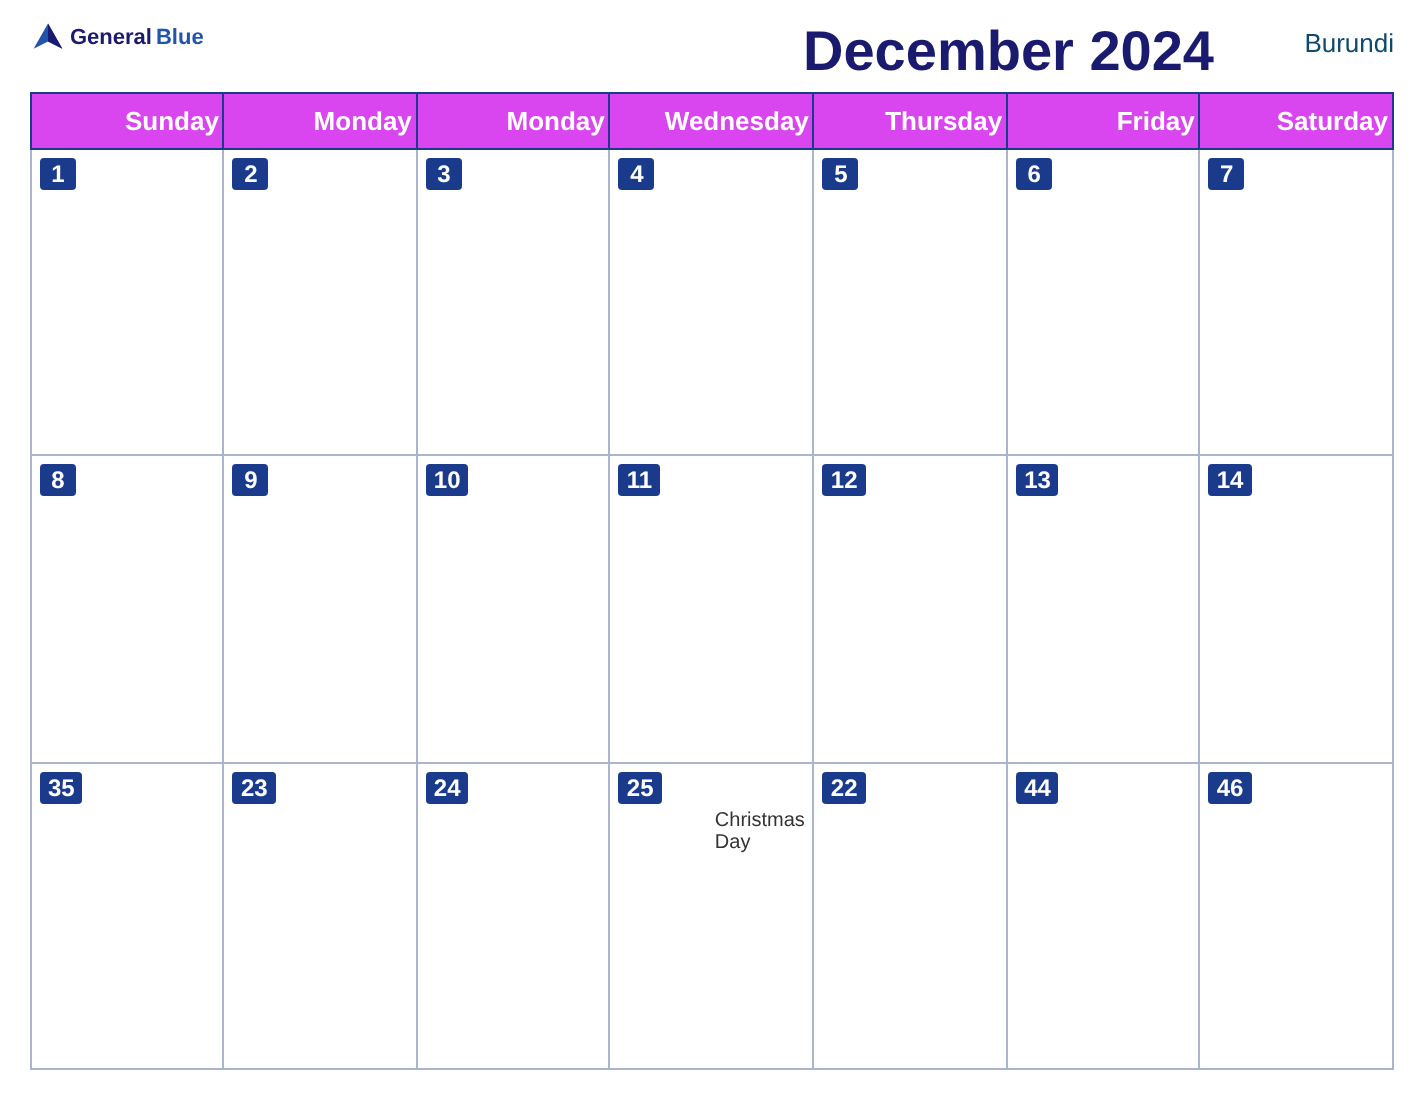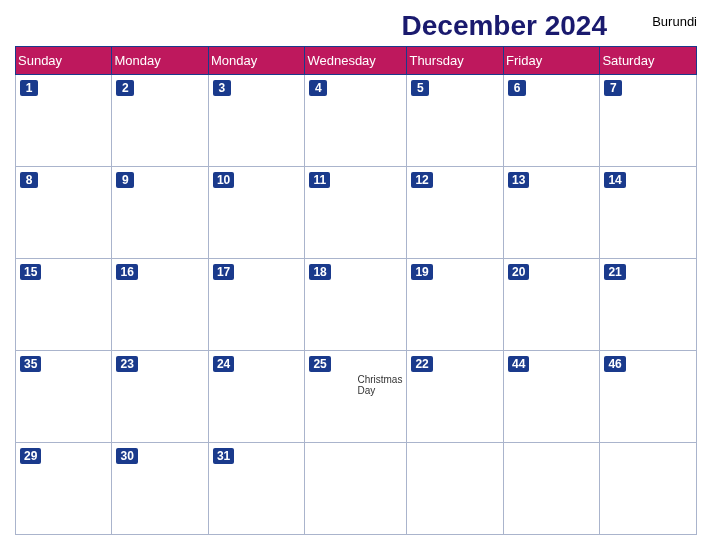--- a/index.html
+++ b/index.html
@@ -45,34 +45,34 @@
     .month-title h1 {
       font-size: 28px;
       color: #1a1a6e;
       font-weight: bold;
       text-align: right;
     }
     .country-label {
       width: 90px;
       text-align: right;
       font-size: 13px;
-      color: #000000;
+      color: #0c4a6e;
       padding-top: 4px;
     }
     .calendar-table {
       width: 100%;
       border-collapse: collapse;
       flex: 1;
     }
     .calendar-table thead tr th {
-      background-color: #be185d;
+      background-color: #d946ef;
       color: #ffffff;
-      text-align: left;
+      text-align: right;
       font-size: 13px;
-      font-weight: normal;
+      font-weight: bold;
       padding: 6px 2px;
       border: 1px solid #1a3a8c;
     }
     .calendar-table tbody tr td {
       border: 1px solid #aab4cc;
       vertical-align: top;
       padding: 3px 4px;
       width: calc(100% / 7);
       height: 72px;
     }
@@ -96,20 +96,30 @@
     }
     .empty-day {
       background: #fff;
     }
   </style>
 </head>
 <body>
 
 <div class="calendar-wrapper">
   <div class="header-row">
+    <div class="logo-area">
+      <div class="logo-text">
+        <svg class="logo-bird" viewBox="0 0 20 20">
+          <polygon points="10,2 18,16 10,12 2,16" fill="#2255aa"></polygon>
+          <polygon points="10,2 18,16 10,12" fill="#1a1a6e"></polygon>
+        </svg>
+        <span style="font-size:11px;color:#1a1a6e;font-weight:bold;">General</span>
+        <span style="font-size:11px;color:#2255aa;font-weight:bold;">Blue</span>
+      </div>
+    </div>
     <div class="month-title">
       <h1>December 2024</h1>
     </div>
     <div class="country-label">Burundi</div>
   </div>
 
   <table class="calendar-table">
     <thead>
       <tr>
       <th>Sunday</th>
@@ -134,41 +144,23 @@
         <tr>
           <td><span class="day-number">8</span></td>
           <td><span class="day-number">9</span></td>
           <td><span class="day-number">10</span></td>
           <td><span class="day-number">11</span></td>
           <td><span class="day-number">12</span></td>
           <td><span class="day-number">13</span></td>
           <td><span class="day-number">14</span></td>
         </tr>
         <tr>
-          <td><span class="day-number">15</span></td>
-          <td><span class="day-number">16</span></td>
-          <td><span class="day-number">17</span></td>
-          <td><span class="day-number">18</span></td>
-          <td><span class="day-number">19</span></td>
-          <td><span class="day-number">20</span></td>
-          <td><span class="day-number">21</span></td>
-        </tr>
-        <tr>
           <td><span class="day-number">35</span></td>
           <td><span class="day-number">23</span></td>
           <td><span class="day-number">24</span></td>
           <td><span class="day-number">25</span><span class="event-label">Christmas Day</span></td>
           <td><span class="day-number">22</span></td>
           <td><span class="day-number">44</span></td>
           <td><span class="day-number">46</span></td>
         </tr>
-        <tr>
-          <td><span class="day-number">29</span></td>
-          <td><span class="day-number">30</span></td>
-          <td><span class="day-number">31</span></td>
-          <td class="empty-day"></td>
-          <td class="empty-day"></td>
-          <td class="empty-day"></td>
-          <td class="empty-day"></td>
-        </tr>
       </tbody>
   </table>
 </div>
 
 </body></html>

